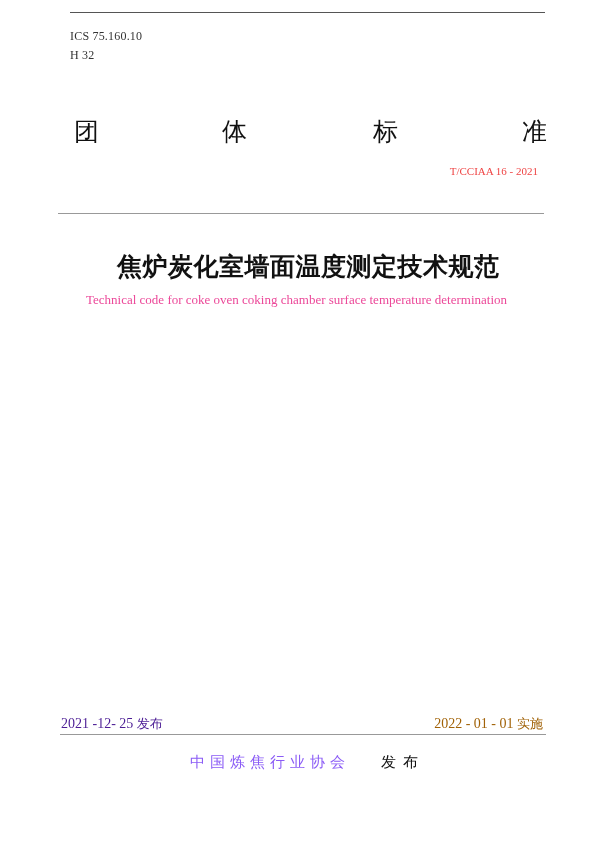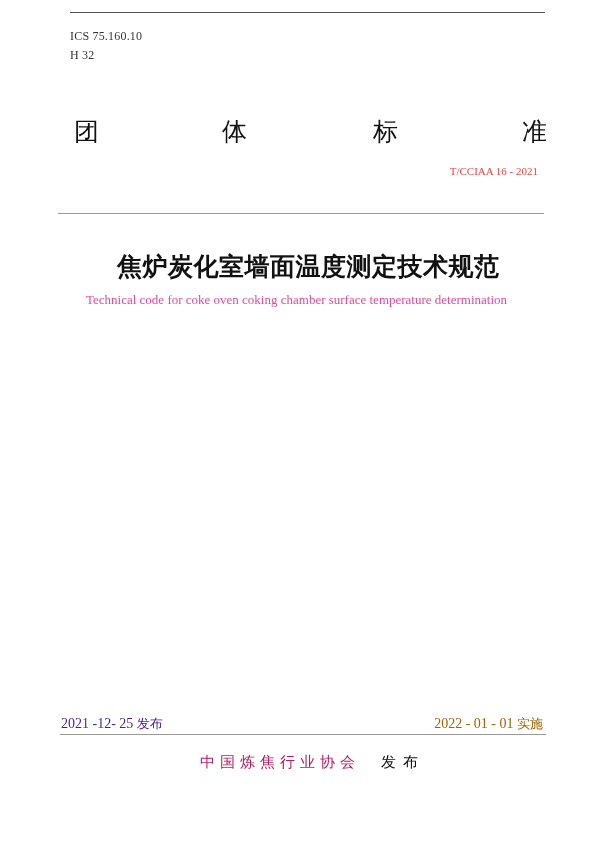--- a/index.html
+++ b/index.html
@@ -99,27 +99,27 @@
       line-height: 16px;
       color: #a16207;
       white-space: nowrap;
     }
     .cn-suffix {
       font-family: "DejaVu Sans", "Liberation Sans", sans-serif;
       font-size: 13px;
     }
 
     .publisher {
-      left: 200px;
+      left: 190px;
       top: 753px;
       font-family: "DejaVu Sans", "Liberation Sans", sans-serif;
       font-size: 15px;
       line-height: 18px;
       letter-spacing: 5px;
-      color: #be185d;
+      color: #8b5cf6;
       white-space: nowrap;
     }
     .publish-verb {
       left: 381px;
       top: 753px;
       font-family: "DejaVu Sans", "Liberation Sans", sans-serif;
       font-size: 15px;
       line-height: 18px;
       letter-spacing: 7px;
       color: #111111;

